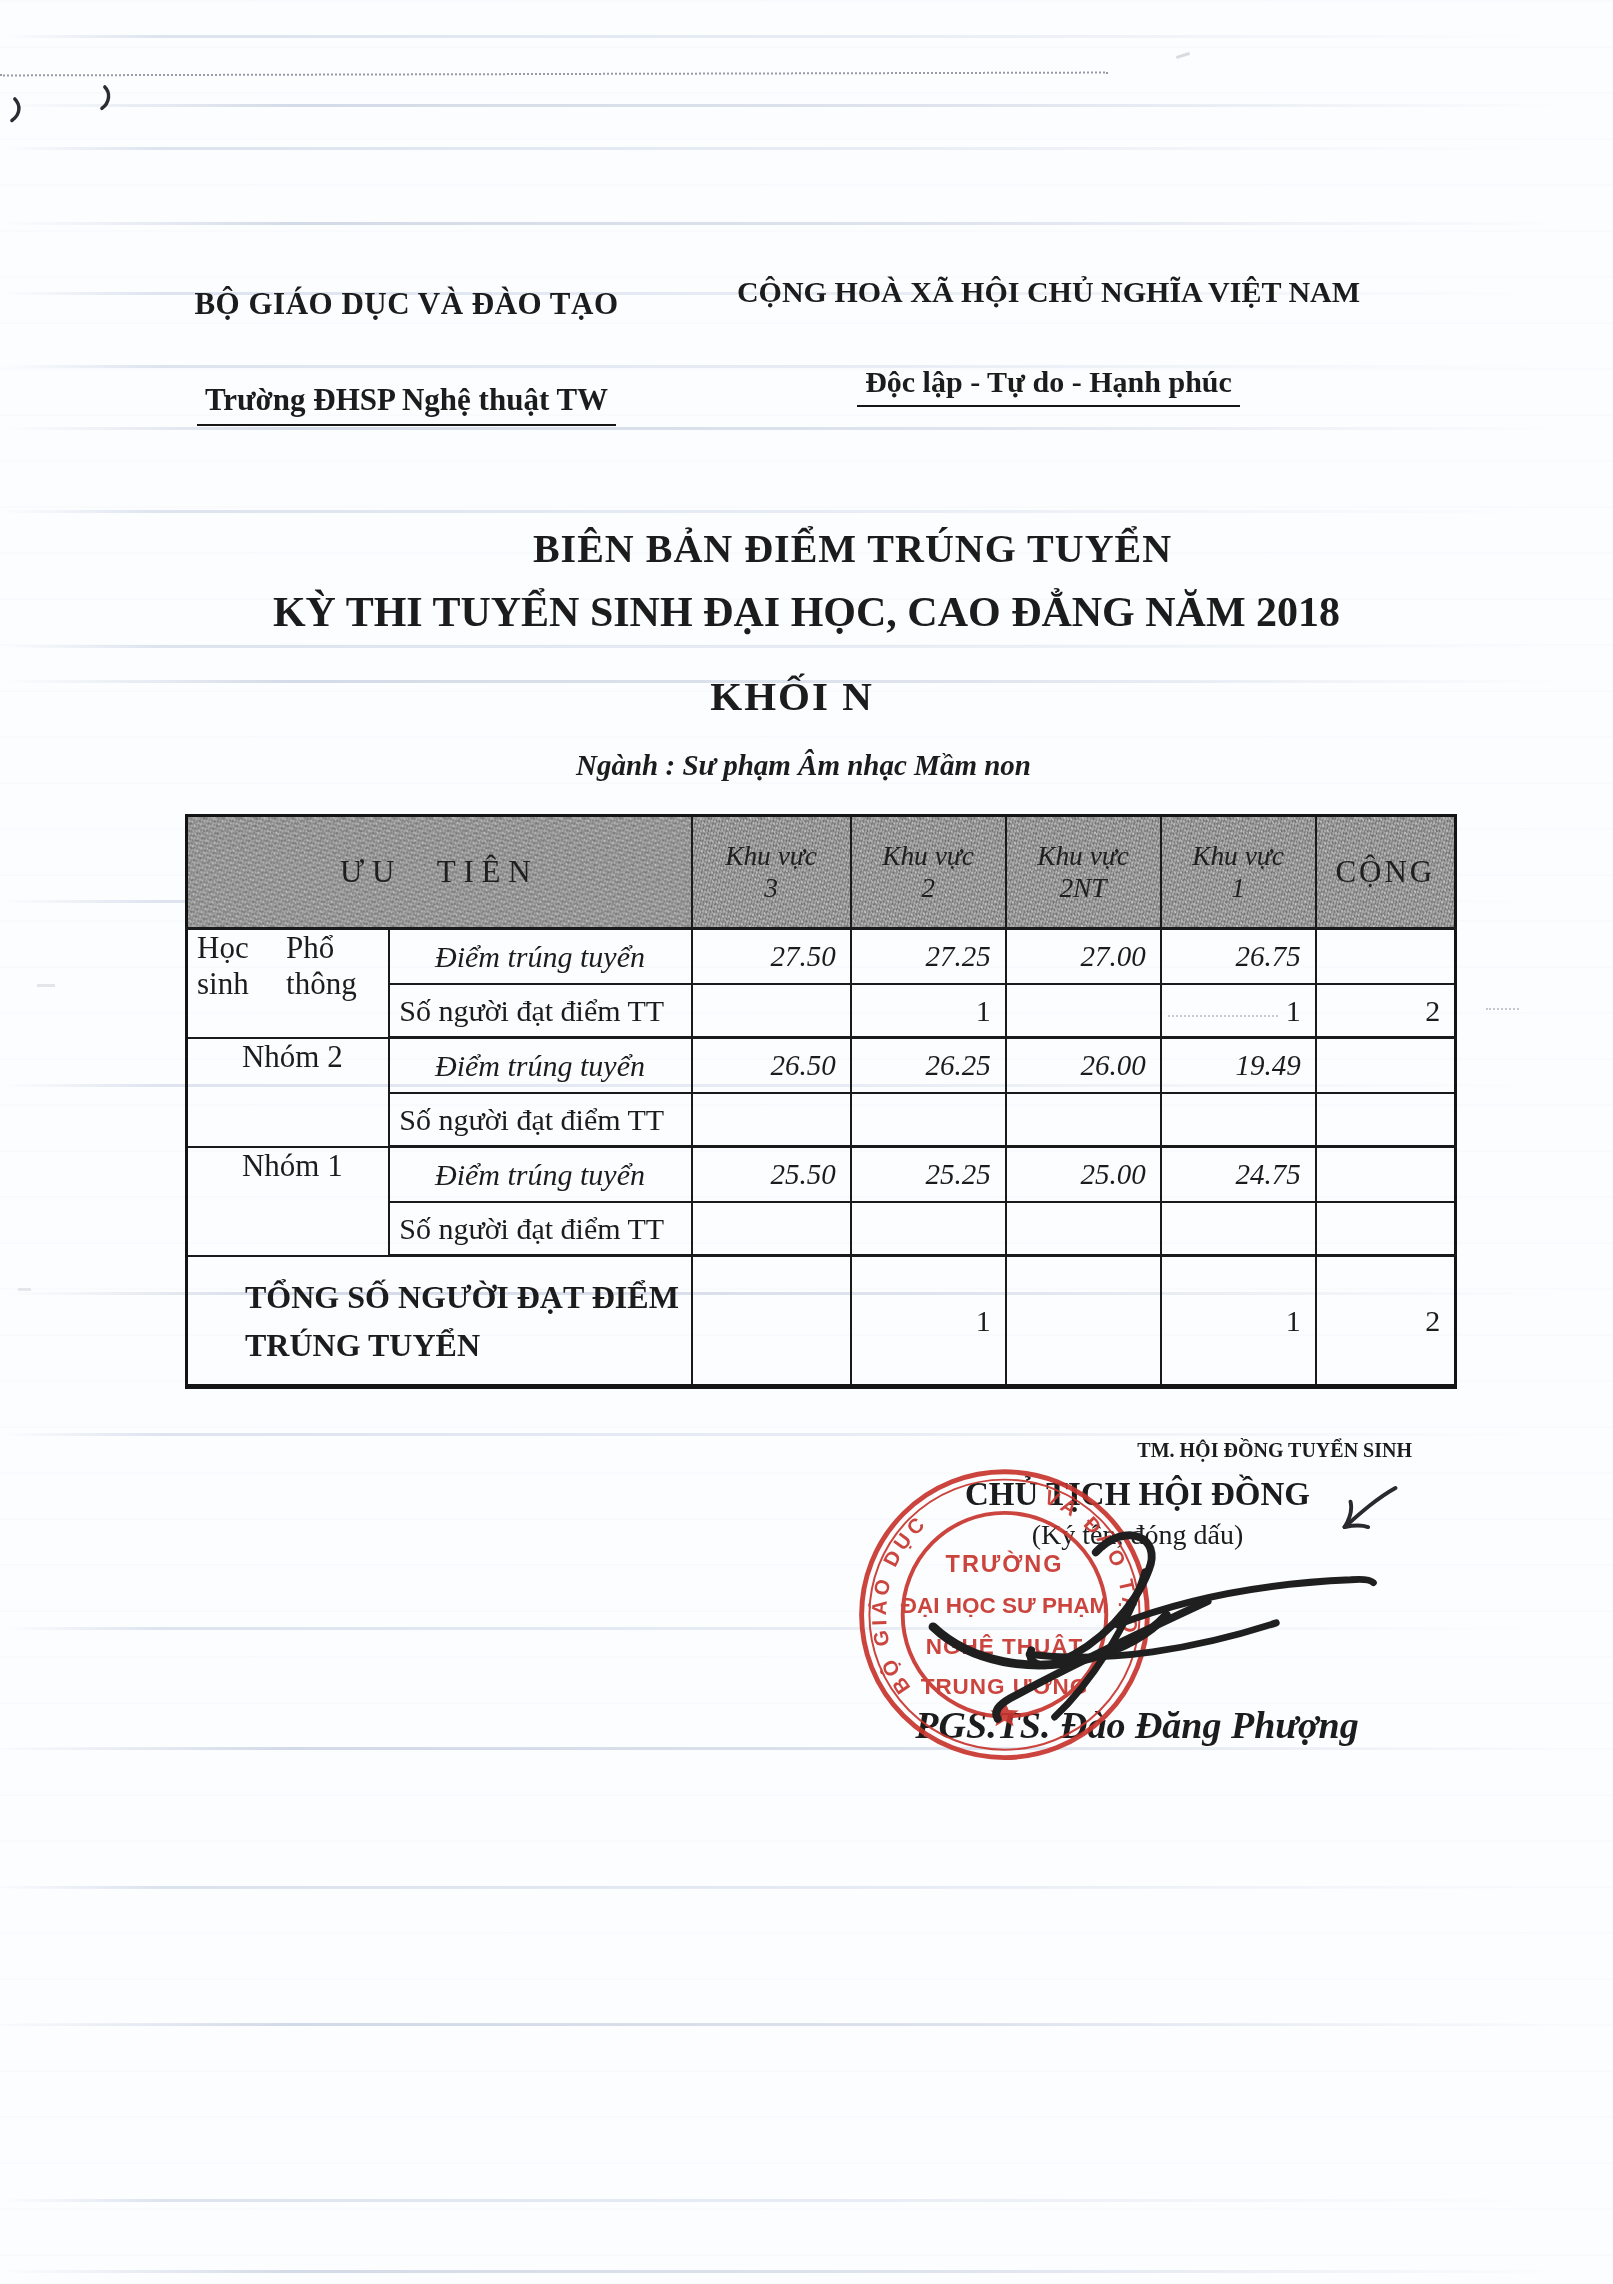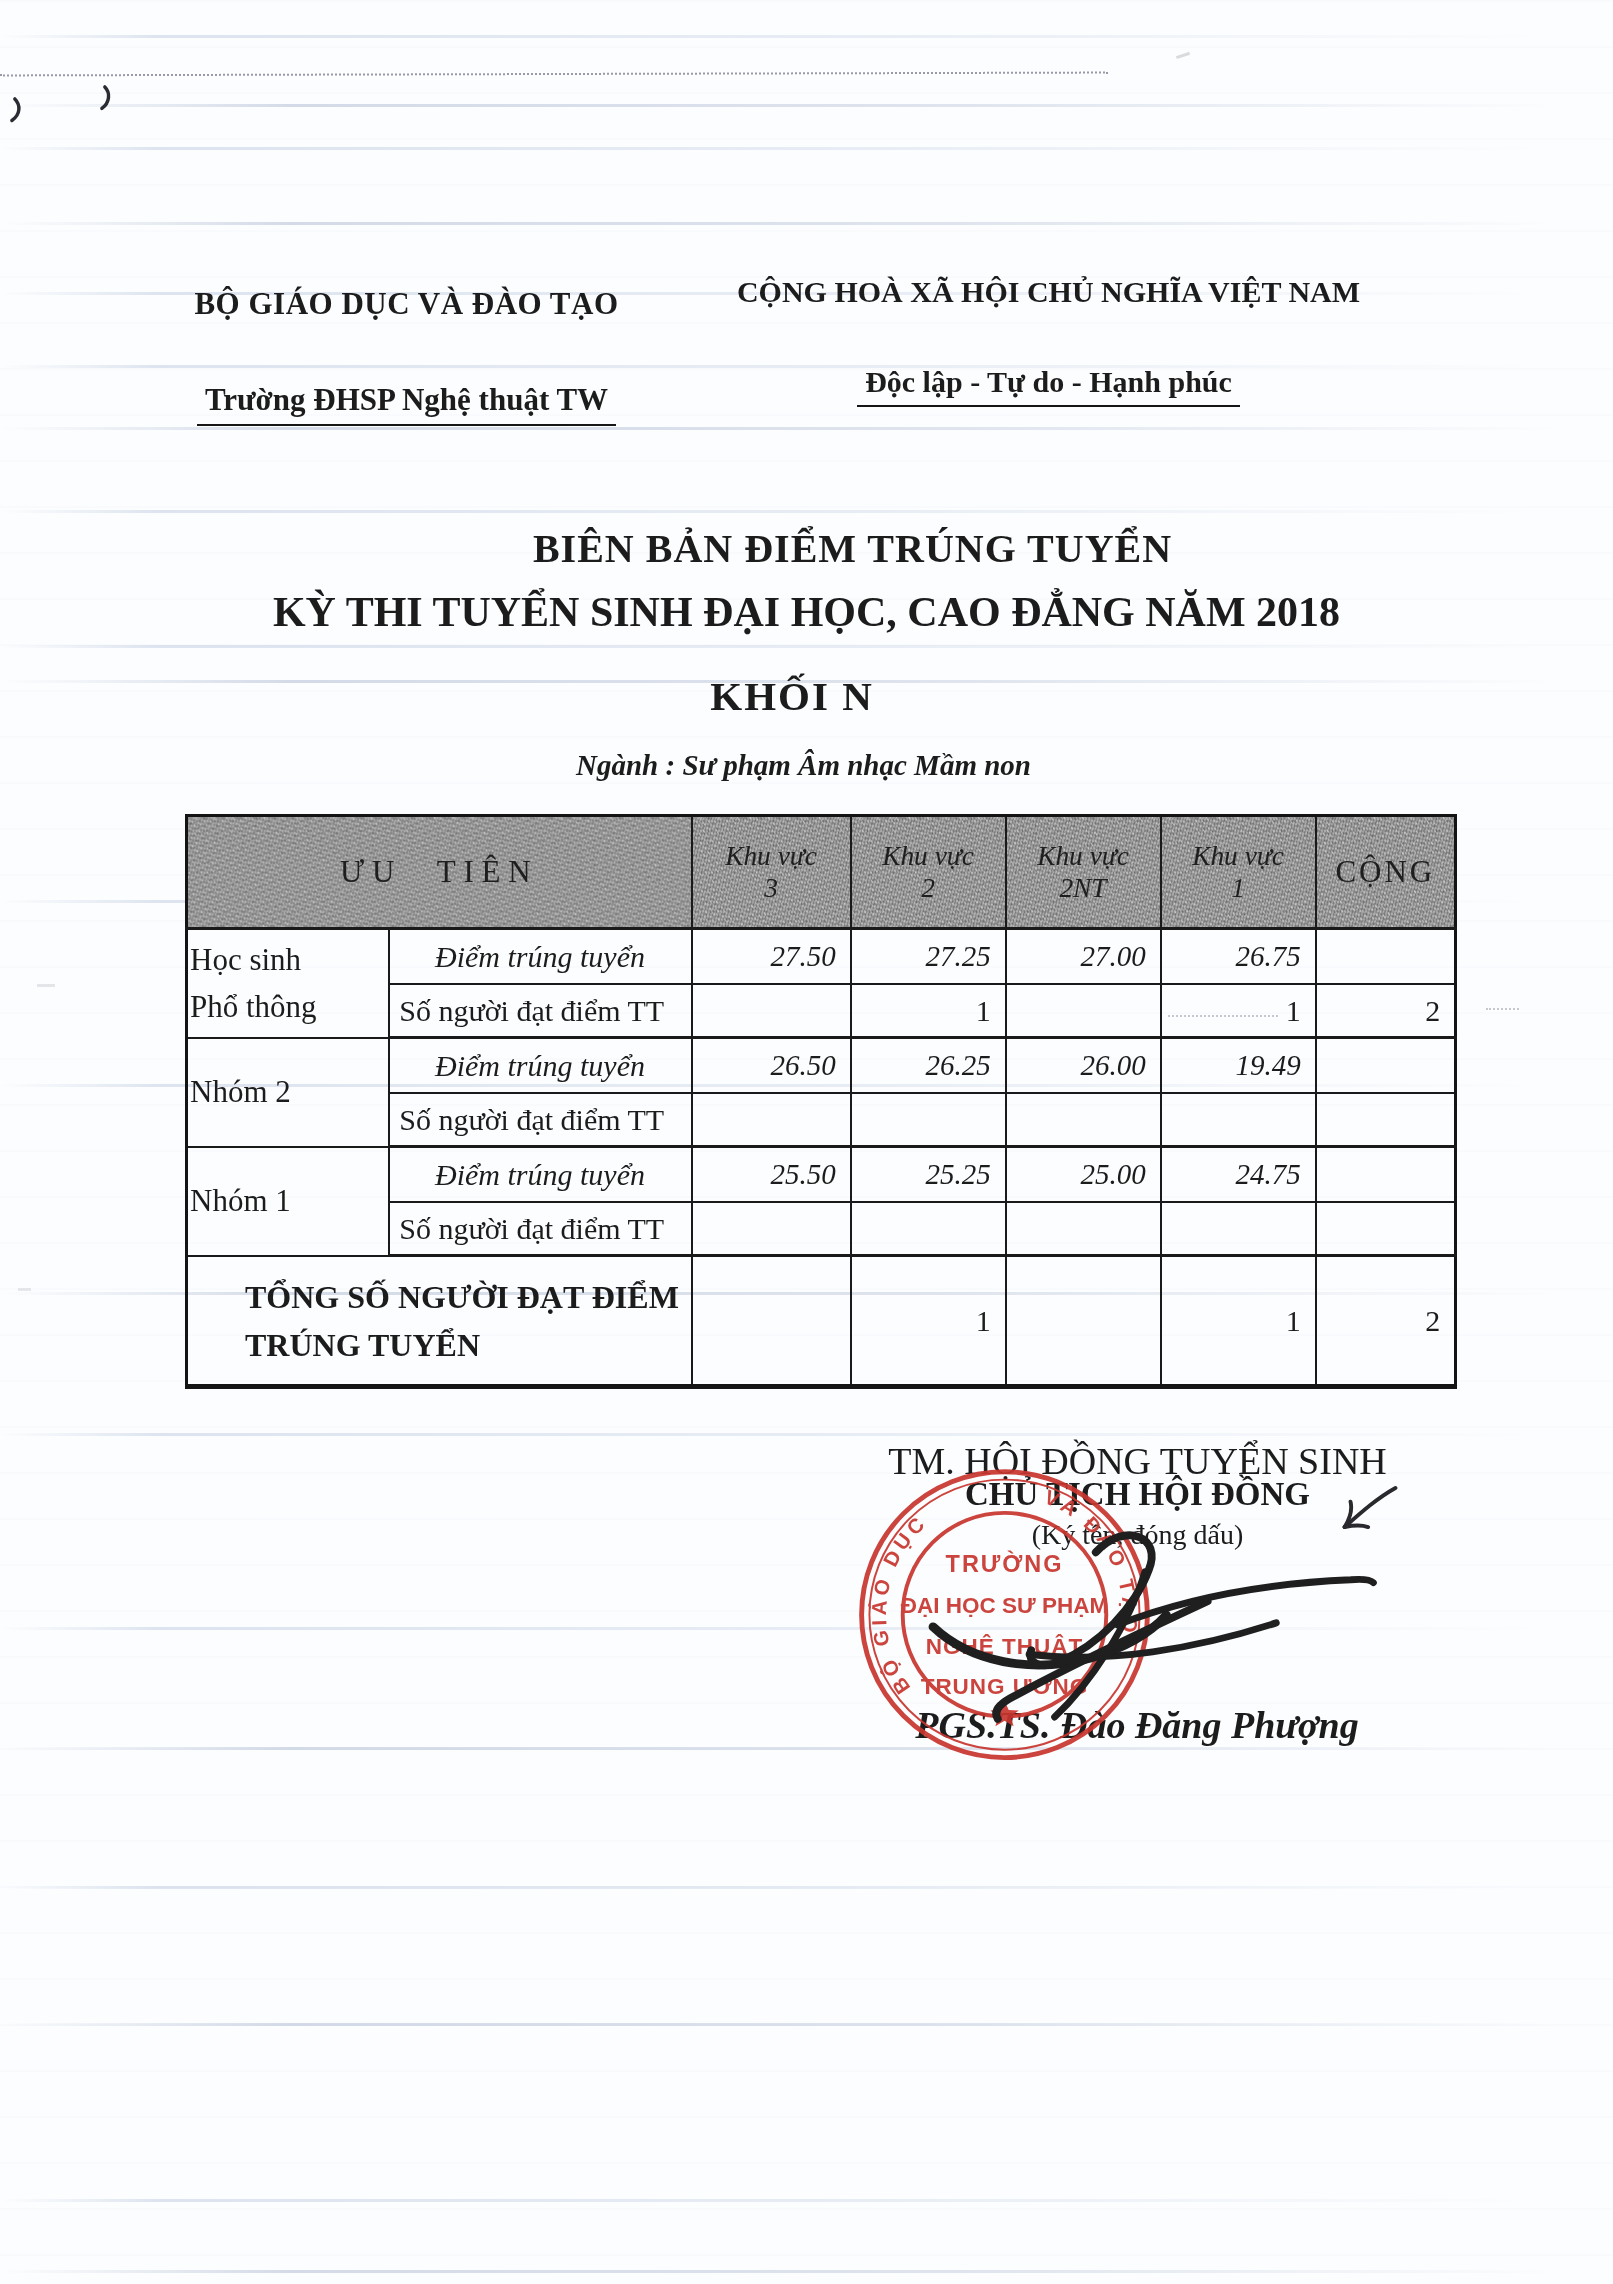--- a/index.html
+++ b/index.html
@@ -45,31 +45,31 @@
     background-color:#acacac;
     background-image:
       repeating-linear-gradient(13deg, rgba(35,35,35,.28) 0 1px, rgba(0,0,0,0) 1px 3.9px),
       repeating-linear-gradient(103deg, rgba(25,25,25,.22) 0 1px, rgba(0,0,0,0) 1px 2.9px),
       repeating-linear-gradient(51deg, rgba(255,255,255,.30) 0 1px, rgba(0,0,0,0) 1px 4.9px),
       repeating-linear-gradient(160deg, rgba(0,0,0,.12) 0 2px, rgba(0,0,0,0) 2px 5.9px);
   }
   .uutien{text-align:center; font-size:31px; letter-spacing:7.8px; word-spacing:19.6px; color:#1e1e1e;}
   .kvhead{text-align:center; font-size:27.4px; font-style:italic; line-height:1.18; color:#1e1e1e;}
   .conghead{text-align:center; font-size:31px; letter-spacing:2.9px; color:#1e1e1e;}
-  .groupbox{display:flex; flex-direction:column; justify-content:space-evenly; height:100%; padding-left:2px; font-size:31px;}
+  .groupbox{display:flex; flex-direction:row; justify-content:space-evenly; height:100%; padding-left:9px; font-size:31px;}
   .groupbox span:empty{display:none;}
   .lscore{text-align:center; font-size:30px; font-style:italic;}
   .lcount{text-align:left; padding-left:9.8px; font-size:30px;}
   .num{text-align:right; padding-right:13.7px; font-size:29px;}
   .num.sc{font-style:italic;}
   .num.ct{font-size:30px;}
   .tlabel{padding-left:57px; font-weight:bold; font-size:32px; line-height:1.5;}
 
   
-  .sg1{left:863px; top:1439px; width:549px; text-align:center; font-size:38px; font-weight:normal;}
+  .sg1{left:863px; top:1439px; width:549px; text-align:right; font-size:20px; font-weight:bold;}
   .sg2{left:863px; top:1476px; width:549px; text-align:center; font-size:33px; font-weight:bold;}
   .sg3{left:863px; top:1519px; width:549px; text-align:center; font-size:28px;}
   .sgname{left:853px; top:1703px; width:568px; text-align:center; font-size:38px; font-weight:bold; font-style:italic;}
 
   .stampsvg{position:absolute; left:843px; top:1462px; opacity:.92;}
   .stamp-sans{font-family:"Liberation Sans","DejaVu Sans",sans-serif;}
   .sigsvg{position:absolute; left:882px; top:1509px;}
   .marksvg{position:absolute;}
 </style>
 </head>

